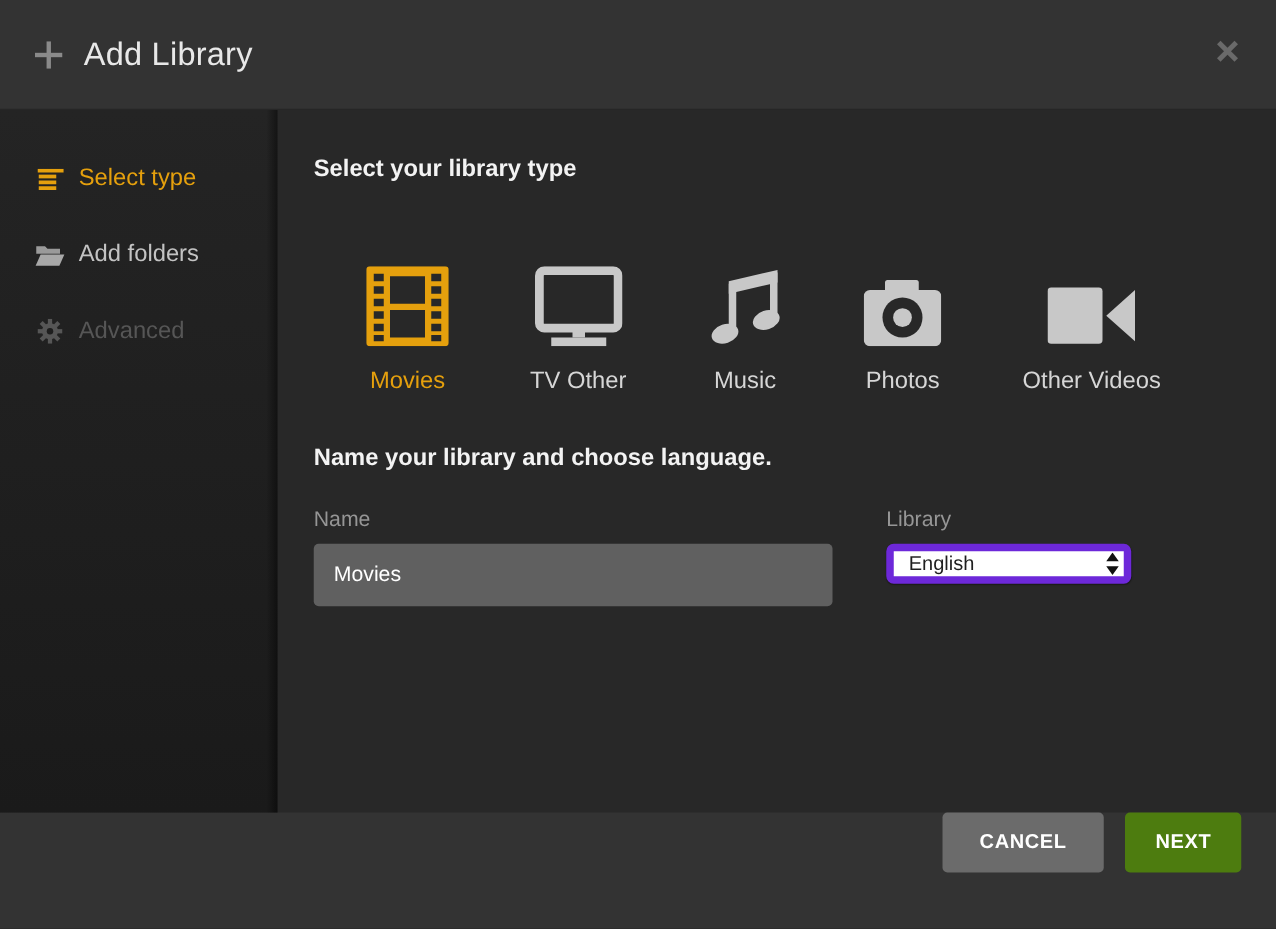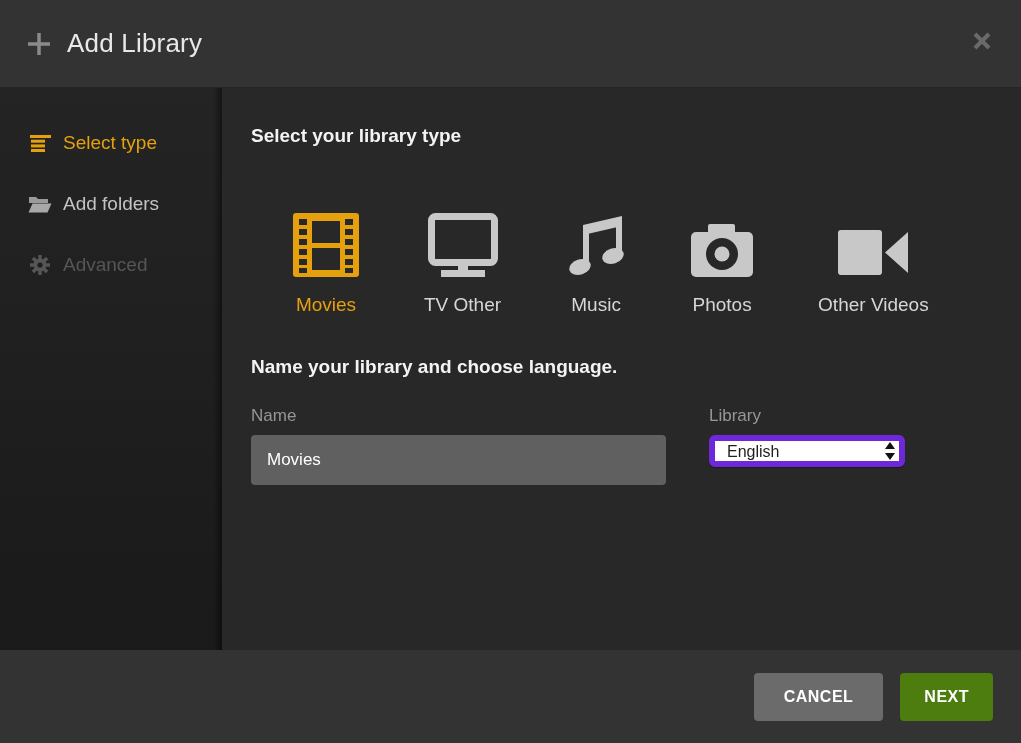--- a/index.html
+++ b/index.html
@@ -78,21 +78,21 @@
     width: 196px; height: 32px; background: #ffffff; color: #1f1f1f;
     border: 6px solid #6d28d9; border-radius: 6px; font-size: 16px;
     padding: 0 28px 0 12px; font-family: "Liberation Sans", sans-serif;
     box-shadow: 0 1px 1px rgba(0,0,0,0.35);
   }
   .select-arrows { position: absolute; right: 9px; top: 7px; pointer-events: none; display: block; }
 
   
   .footer {
     height: 93px; flex: 0 0 93px; background: #333333;
-    display: flex; align-items: center; justify-content: flex-end;
+    display: flex; justify-content: flex-end;
     gap: 17px; padding-right: 28px;
   }
   .btn {
     height: 48px; border: none; border-radius: 4px; color: #ffffff;
     font-size: 16px; font-weight: 700; letter-spacing: 0.5px; cursor: pointer;
     font-family: "Liberation Sans", sans-serif;
   }
   .btn-cancel { background: #6b6b6b; padding: 0 30px; }
   .btn-next   { background: #4d7c0f; padding: 0 24px; }
 </style>

